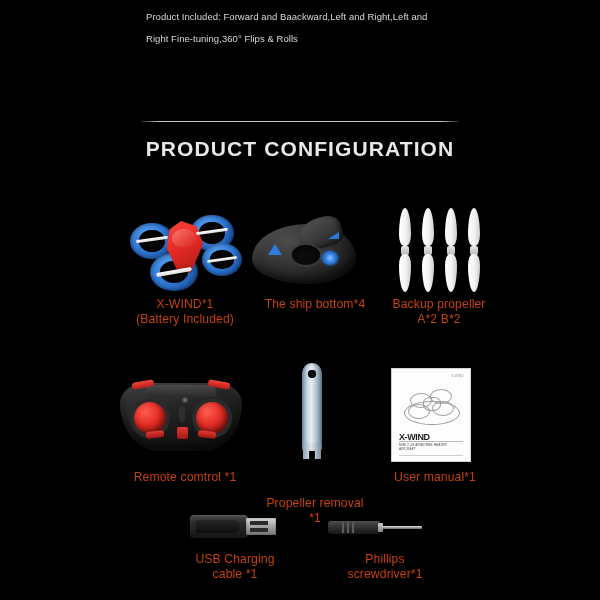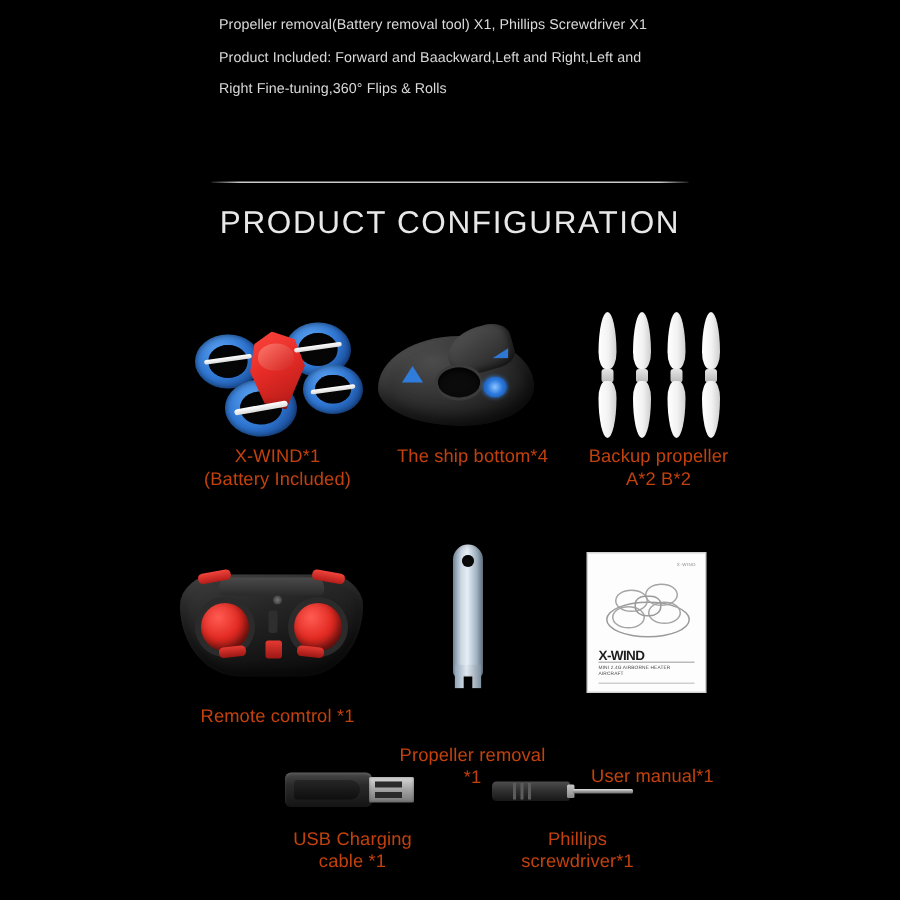--- a/index.html
+++ b/index.html
@@ -45,21 +45,21 @@
   
   .title {
     position: absolute;
     left: 0;
     top: 137px;
     width: 600px;
     text-align: center;
     color: #e8e8e8;
     font-size: 21px;
     letter-spacing: 1.1px;
-    font-weight: 400;
+    font-weight: 700;
   }
   .caption {
     color: #c2410c;
     font-size: 12.2px;
     line-height: 14.5px;
     text-align: center;
     letter-spacing: 0.1px;
     white-space: pre-line;
   }
 
@@ -417,31 +417,30 @@
     background: linear-gradient(to bottom, #e2e2e2, #9a9a9a 55%, #6f6f6f);
     border-radius: 1px;
   }
 
   
   .cap-drone   { position: absolute; left: 110px; top: 297px; width: 150px; }
   .cap-ship    { position: absolute; left: 250px; top: 297px; width: 130px; }
   .cap-props   { position: absolute; left: 374px; top: 297px; width: 130px; }
   .cap-remote  { position: absolute; left: 115px; top: 470px; width: 140px; }
   .cap-tool    { position: absolute; left: 250px; top: 496px; width: 130px; }
-  .cap-manual  { position: absolute; left: 375px; top: 470px; width: 120px; margin-top: 40px; }
+  .cap-manual  { position: absolute; left: 375px; top: 470px; width: 120px; }
   .cap-usb     { position: absolute; left: 175px; top: 552px; width: 120px; }
   .cap-screw   { position: absolute; left: 325px; top: 552px; width: 120px; }
 </style>
 </head>
 <body>
 
 <div id="page">
 
   <div class="header-block">
-    <div class="header-line">Propeller removal(Battery removal tool) X1, Phillips Screwdriver X1</div>
     <div class="header-line">Product Included: Forward and Baackward,Left and Right,Left and</div>
     <div class="header-line">Right Fine-tuning,360° Flips &amp; Rolls</div>
   </div>
 
   <div class="divider"></div>
 
   <div class="title">PRODUCT CONFIGURATION</div>
 
   <div class="drone-wrap">
     <div class="duct duct-tl"></div>

